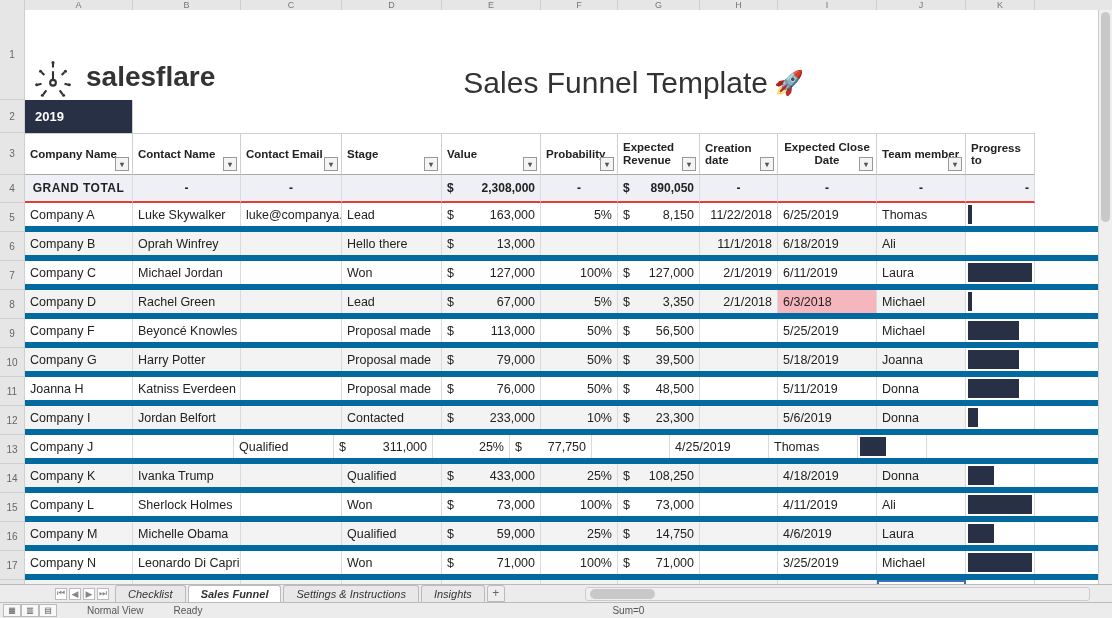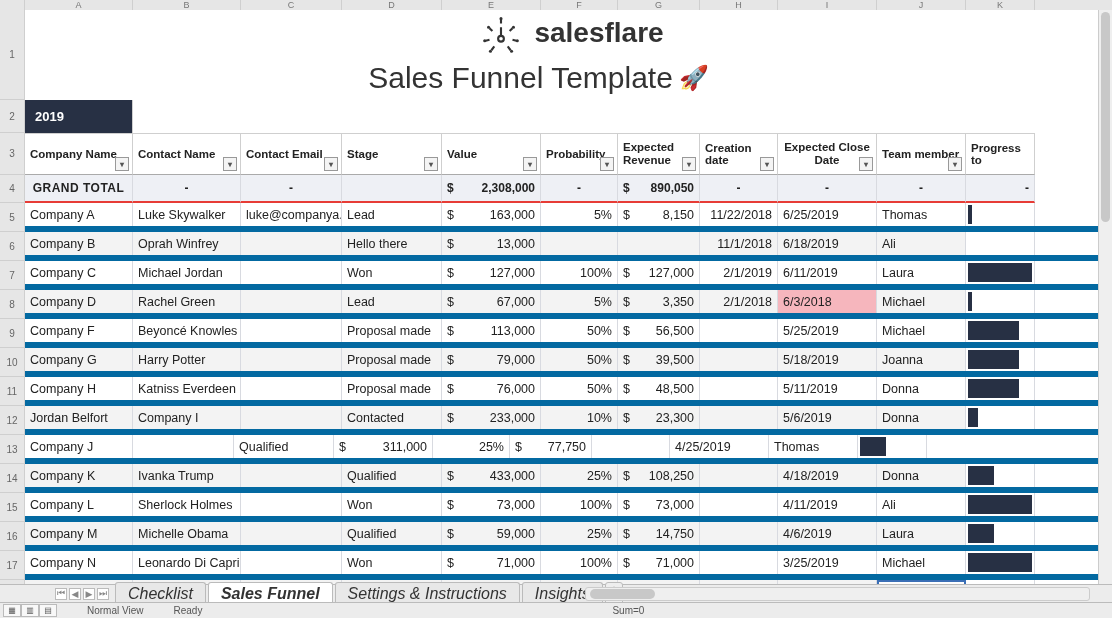--- a/index.html
+++ b/index.html
@@ -62,21 +62,21 @@
   .highlight-date { background:#f6b6bd !important; }
 
   .editing-cell { border:2px solid #3b6fb6 !important; background:#fff !important; position:relative; }
   .cell-handle { position:absolute; right:3px; bottom:-2px; font-size:10px; color:#555; display:flex; flex-direction:column; line-height:5px; }
 
   
   .tab-strip { position:absolute; bottom:16px; left:0; right:0; height:18px; background:#ececec; display:flex; align-items:center; border-top:1px solid #bbb; }
   .nav-arrows { display:flex; gap:2px; margin-left:55px; }
   .nav-arrow { width:12px; height:12px; font-size:9px; color:#888; display:flex; align-items:center; justify-content:center; border:1px solid #bbb; background:#fff; }
   .tabs { display:flex; margin-left:6px; }
-  .tab { padding:2px 12px; font-size:16px; background:#e8e8e8; border:1px solid #bbb; border-bottom:none; border-radius:3px 3px 0 0; margin-right:2px; color:#333; }
+  .tab { padding:2px 12px; font-size:11px; background:#e8e8e8; border:1px solid #bbb; border-bottom:none; border-radius:3px 3px 0 0; margin-right:2px; color:#333; }
   .tab.active { background:#fff; font-weight:bold; font-style:italic; }
   .tab.italic { font-style:italic; }
   .tab-add { width:18px; text-align:center; color:#666; border:1px solid #bbb; background:#eee; font-size:12px; border-radius:3px 3px 0 0;}
 
   .hscroll { position:absolute; bottom:17px; left:585px; height:14px; width:505px; background:#efefef; border:1px solid #ccc; border-radius:3px; }
   .hscroll-thumb { position:absolute; left:4px; top:1px; width:65px; height:10px; background:#c8c8c8; border-radius:5px; }
 
   .vscroll { position:absolute; right:0; top:10px; width:14px; bottom:34px; background:#efefef; border-left:1px solid #ccc; }
   .vscroll-thumb { position:absolute; top:2px; left:2px; width:9px; height:210px; background:#c8c8c8; border-radius:5px; }
 
@@ -105,21 +105,21 @@
     <div class="colh cI">I</div>
     <div class="colh cJ">J</div>
     <div class="colh cK">K</div>
   </div>
 
   <div class="main-rows">
 
     <div class="rw title-row">
       <div class="row-num">1</div>
       <div class="cells" style="border-bottom:none;">
-        <div style="display:flex; align-items:center; width:100%;flex-direction:column;">
+        <div style="display:flex; align-items:flex-end; width:100%;">
           <div class="logo">
             <span class="logo-mark">
               <svg viewBox="0 0 48 48" width="46" height="46">
                 <circle cx="24" cy="30" r="3" fill="none" stroke="#333" stroke-width="2.2"></circle>
                 <path d="M24 27 L24 18 M24 14 L24 10" stroke="#333" stroke-width="2.2" fill="none"></path>
                 <path d="M15 22 L12 19 M33 22 L36 19 M12 31 L8 32 M36 31 L40 32 M17 38 L14 42 M31 38 L34 42" stroke="#333" stroke-width="2.2"></path>
                 <circle cx="24" cy="9" r="1.6" fill="#333"></circle>
                   <circle cx="11" cy="18" r="1.6" fill="#333"></circle>
                   <circle cx="37" cy="18" r="1.6" fill="#333"></circle>
                 <circle cx="7" cy="32" r="1.6" fill="#333"></circle>
@@ -358,21 +358,21 @@
             <div class="cell dcell cI">5/18/2019</div>
             <div class="cell dcell cJ">Joanna</div>
             <div class="cell dcell progress-cell cK">
               <div class="progress-bar" style="width:80%"></div>
             </div>
           </div>
         </div>
         <div class="rw data-row">
           <div class="row-num">11</div>
           <div class="cells">
-            <div class="cell dcell cA">Company H</div>
+            <div class="cell dcell cA">Joanna H</div>
             <div class="cell dcell cB">Katniss Everdeen</div>
             <div class="cell dcell cC"></div>
             <div class="cell dcell cD">Proposal made</div>
             <div class="cell dcell money cE">
               <span class="cur">$</span>
               <span class="amt">76,000</span>
             </div>
             <div class="cell dcell pct cF">50%</div>
             <div class="cell dcell money cG">
               <span class="cur">$</span>
@@ -382,22 +382,22 @@
             <div class="cell dcell cI">5/11/2019</div>
             <div class="cell dcell cJ">Donna</div>
             <div class="cell dcell progress-cell cK">
               <div class="progress-bar" style="width:80%"></div>
             </div>
           </div>
         </div>
         <div class="rw data-row alt">
           <div class="row-num">12</div>
           <div class="cells">
+            <div class="cell dcell cA">Company I</div>
             <div class="cell dcell cB">Jordan Belfort</div>
-            <div class="cell dcell cA">Company I</div>
             <div class="cell dcell cC"></div>
             <div class="cell dcell cD">Contacted</div>
             <div class="cell dcell money cE">
               <span class="cur">$</span>
               <span class="amt">233,000</span>
             </div>
             <div class="cell dcell pct cF">10%</div>
             <div class="cell dcell money cG">
               <span class="cur">$</span>
               <span class="amt">23,300</span>

